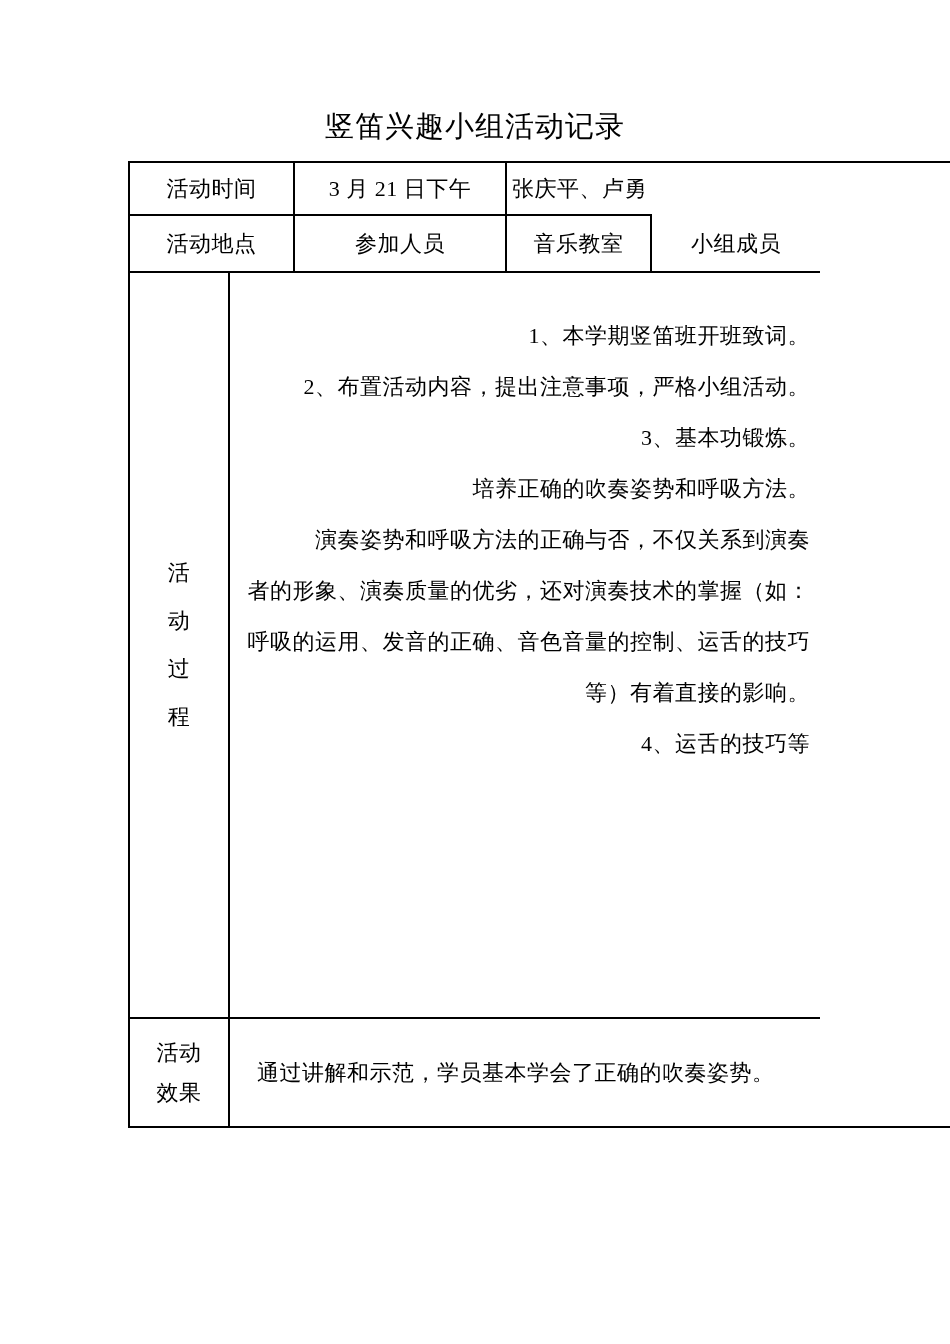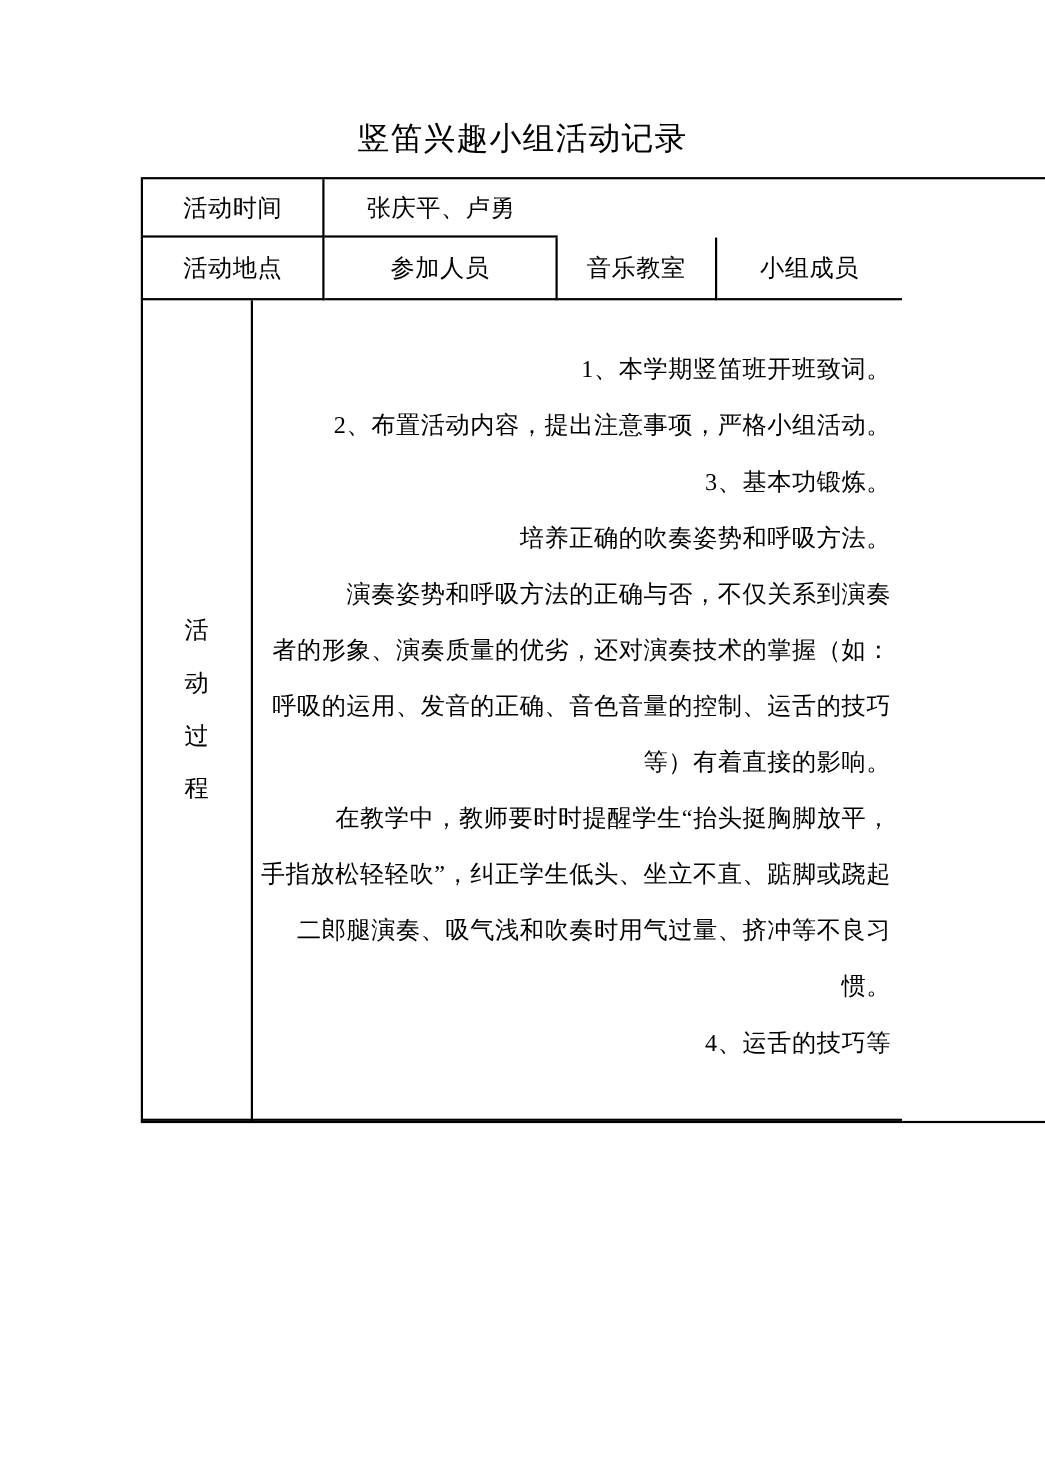--- a/index.html
+++ b/index.html
@@ -94,20 +94,21 @@
 <body>
 
 <div class="page">
 
   <h1 class="title">竖笛兴趣小组活动记录</h1>
 
   <div class="doc-table">
 
     <div class="grid-top r1">
       <div class="cell">活动时间</div>
+      <div class="cell">3 月 21 日下午</div>
       <div class="cell last">张庆平、卢勇</div>
     </div>
 
     <div class="grid-top r2">
       <div class="cell">活动地点</div>
       <div class="cell">参加人员</div>
       <div class="cell">音乐教室</div>
       <div class="cell last">小组成员</div>
     </div>
 
@@ -117,20 +118,26 @@
         <span class="vchar">动</span>
         <span class="vchar">过</span>
         <span class="vchar">程</span>
       </div>
       <div class="cell last process-content">
         <p class="line item"><span class="num">1、</span><span>本学期竖笛班开班致词。</span></p>
         <p class="line item"><span class="num">2、</span><span>布置活动内容，提出注意事项，严格小组活动。</span></p>
         <p class="line item"><span class="num">3、</span><span>基本功锻炼。</span></p>
         <p class="line indent">培养正确的吹奏姿势和呼吸方法。</p>
         <p class="line indent">演奏姿势和呼吸方法的正确与否，不仅关系到演奏者的形象、演奏质量的优劣，还对演奏技术的掌握（如：呼吸的运用、发音的正确、音色音量的控制、运舌的技巧等）有着直接的影响。</p>
-        <p class="line indent">在教学中，教师要时时提醒学生“抬头挺胸脚放平，手指放松轻轻吹”，纠正学生低头、坐立不直、踮脚或跷起二郎腿演奏、吸气浅和吹奏时用气过量、挤冲等不良习惯。</p>
         <p class="line item"><span class="num">4、</span><span>运舌的技巧等</span></p>
       </div>
     </div>
 
+    <div class="grid-bottom effect-row">
+      <div class="cell effect-label nobottom">
+        <span class="elabel-line">活动</span>
+        <span class="elabel-line">效果</span>
+      </div>
+      <div class="cell last nobottom effect-content">通过讲解和示范，学员基本学会了正确的吹奏姿势。</div>
+    </div>
 
   </div>
 </div>
 
 </body></html>

